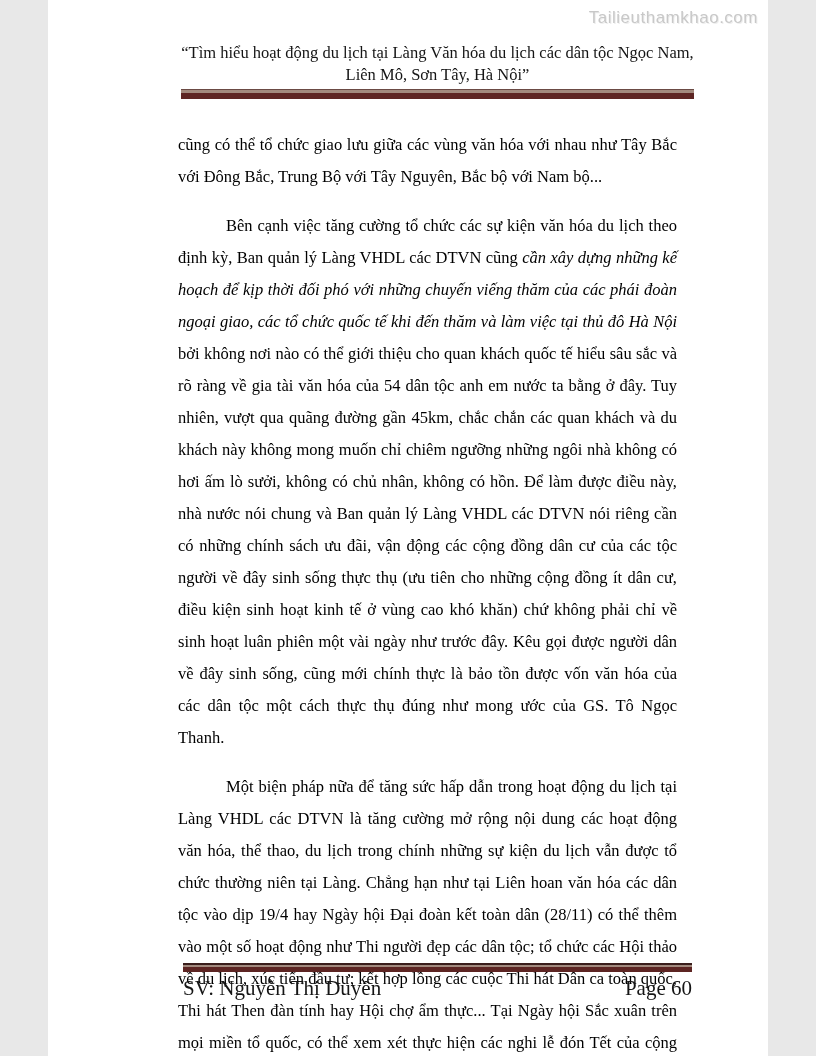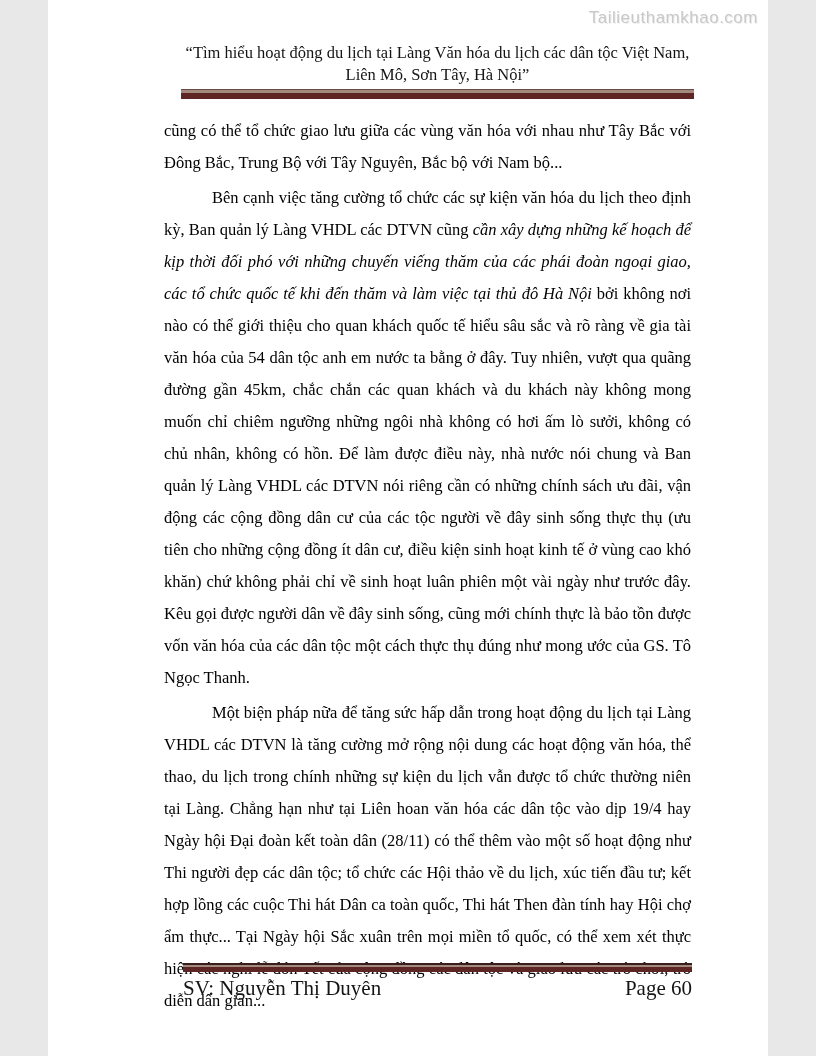--- a/index.html
+++ b/index.html
@@ -46,21 +46,21 @@
   }
   .body-text {
     position: absolute;
     left: 113px;
     right: 74px;
     top: 112px;
     font-size: 16.5px;
     line-height: 32px;
     text-align: justify;
   }
-  .body-para { margin: 3px; }
+  .body-para { margin: 17px; }
   .body-para.indented { text-indent: 48px; }
   .body-para .italic { font-style: italic; }
   .footer {
     position: absolute;
     left: 135px;
     right: 76px;
     top: 963px;
   }
   .footer-rule {
     height: 9px;
@@ -81,21 +81,21 @@
 </style>
 </head>
 <body>
 
 <div class="page" style="--rule-dark: #5d2523; --rule-mid: #a28a7e; --rule-edge: #6b4a44; --footer-rule-thin: #3a1e1c; --watermark-color: #c8c8c8;">
 
   <div class="watermark">Tailieuthamkhao.com</div>
 
   <div class="header">
     <div class="header-title">
-      <div>“Tìm hiểu hoạt động du lịch tại Làng Văn hóa du lịch các dân tộc Việt Nam,</div>
+      <div>“Tìm hiểu hoạt động du lịch tại Làng Văn hóa du lịch các dân tộc Ngọc Nam,</div>
       <div>Liên Mô, Sơn Tây, Hà Nội”</div>
     </div>
     <div class="header-rule"></div>
   </div>
 
   <div class="body-text">
 
   <p class="body-para"><span class="">cũng có thể tổ chức giao lưu giữa các vùng văn hóa với nhau như Tây Bắc với Đông Bắc, Trung Bộ với Tây Nguyên, Bắc bộ với Nam bộ...</span></p>
       <p class="body-para indented"><span class="">Bên cạnh việc tăng cường tổ chức các sự kiện văn hóa du lịch theo định kỳ, Ban quản lý Làng VHDL các DTVN cũng </span><span class="italic">cần xây dựng những kế hoạch để kịp thời đối phó với những chuyến viếng thăm của các phái đoàn ngoại giao, các tổ chức quốc tế khi đến thăm và làm việc tại thủ đô Hà Nội </span><span class="">bởi không nơi nào có thể giới thiệu cho quan khách quốc tế hiểu sâu sắc và rõ ràng về gia tài văn hóa của 54 dân tộc anh em nước ta bằng ở đây. Tuy nhiên, vượt qua quãng đường gần 45km, chắc chắn các quan khách và du khách này không mong muốn chỉ chiêm ngưỡng những ngôi nhà không có hơi ấm lò sưởi, không có chủ nhân, không có hồn. Để làm được điều này, nhà nước nói chung và Ban quản lý Làng VHDL các DTVN nói riêng cần có những chính sách ưu đãi, vận động các cộng đồng dân cư của các tộc người về đây sinh sống thực thụ (ưu tiên cho những cộng đồng ít dân cư, điều kiện sinh hoạt kinh tế ở vùng cao khó khăn) chứ không phải chỉ về sinh hoạt luân phiên một vài ngày như trước đây. Kêu gọi được người dân về đây sinh sống, cũng mới chính thực là bảo tồn được vốn văn hóa của các dân tộc một cách thực thụ đúng như mong ước của GS. Tô Ngọc Thanh.</span></p>
       <p class="body-para indented"><span class="">Một biện pháp nữa để tăng sức hấp dẫn trong hoạt động du lịch tại Làng VHDL các DTVN là tăng cường mở rộng nội dung các hoạt động văn hóa, thể thao, du lịch trong chính những sự kiện du lịch vẫn được tổ chức thường niên tại Làng. Chẳng hạn như tại Liên hoan văn hóa các dân tộc vào dịp 19/4 hay Ngày hội Đại đoàn kết toàn dân (28/11) có thể thêm vào một số hoạt động như Thi người đẹp các dân tộc; tổ chức các Hội thảo về du lịch, xúc tiến đầu tư; kết hợp lồng các cuộc Thi hát Dân ca toàn quốc, Thi hát Then đàn tính hay Hội chợ ẩm thực... Tại Ngày hội Sắc xuân trên mọi miền tổ quốc, có thể xem xét thực hiện các nghi lễ đón Tết của cộng đồng các dân tộc và giao lưu các trò chơi, trò diễn dân gian...</span></p>

